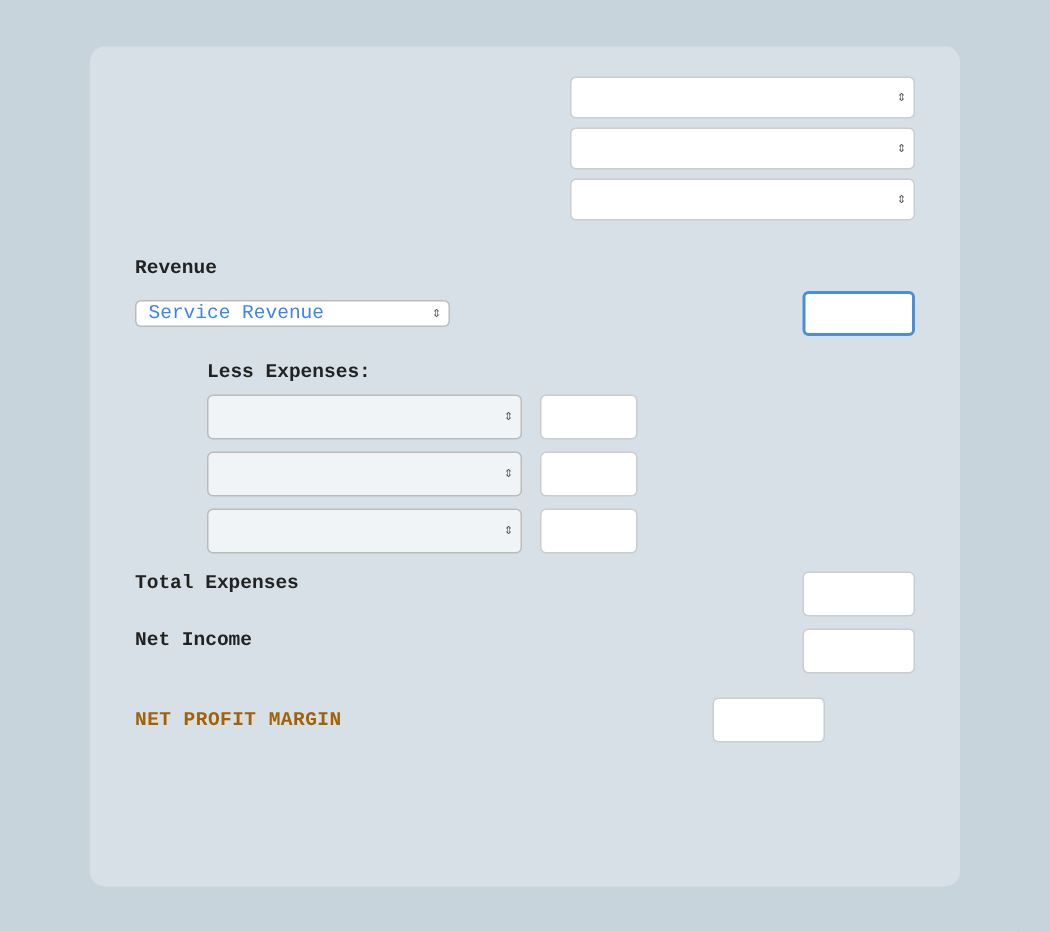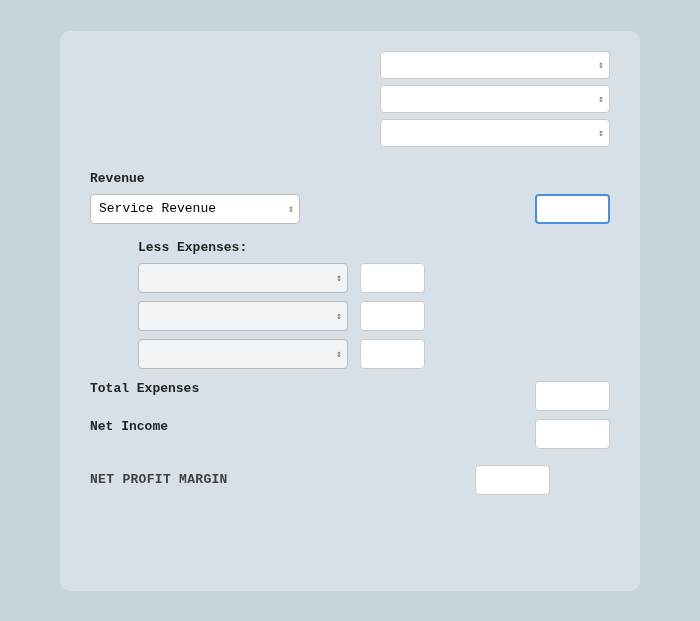--- a/index.html
+++ b/index.html
@@ -98,29 +98,29 @@
       right: 6px;
       top: 50%;
       transform: translateY(-50%);
       font-size: 10px;
       color: #555;
       pointer-events: none;
     }
 
     .revenue-select-wrapper select {
       width: 210px;
-      height: 30px;
+      height: 18px;
       background: #fff;
       border: 1px solid #bbb;
       border-radius: 4px;
       appearance: none;
       -webkit-appearance: none;
       padding: 0 24px 0 8px;
       font-size: 13px;
-      color: #000000;
+      color: #3b82f6;
     }
 
     .revenue-input {
       width: 75px;
       height: 30px;
       background: #fff;
       border: 2px solid #4a90d9;
       border-radius: 4px;
       padding: 0 6px;
       font-size: 13px;
@@ -210,21 +210,21 @@
     
     .npm-section {
       margin-top: 16px;
       display: flex;
       align-items: center;
     }
 
     .npm-label {
       font-size: 13px;
       font-weight: 700;
-      color: #404040;
+      color: #a16207;
       letter-spacing: 0.3px;
     }
 
     .npm-input {
       width: 75px;
       height: 30px;
       background: #fff;
       border: 1px solid #ccc;
       border-radius: 4px;
       padding: 0 6px;

